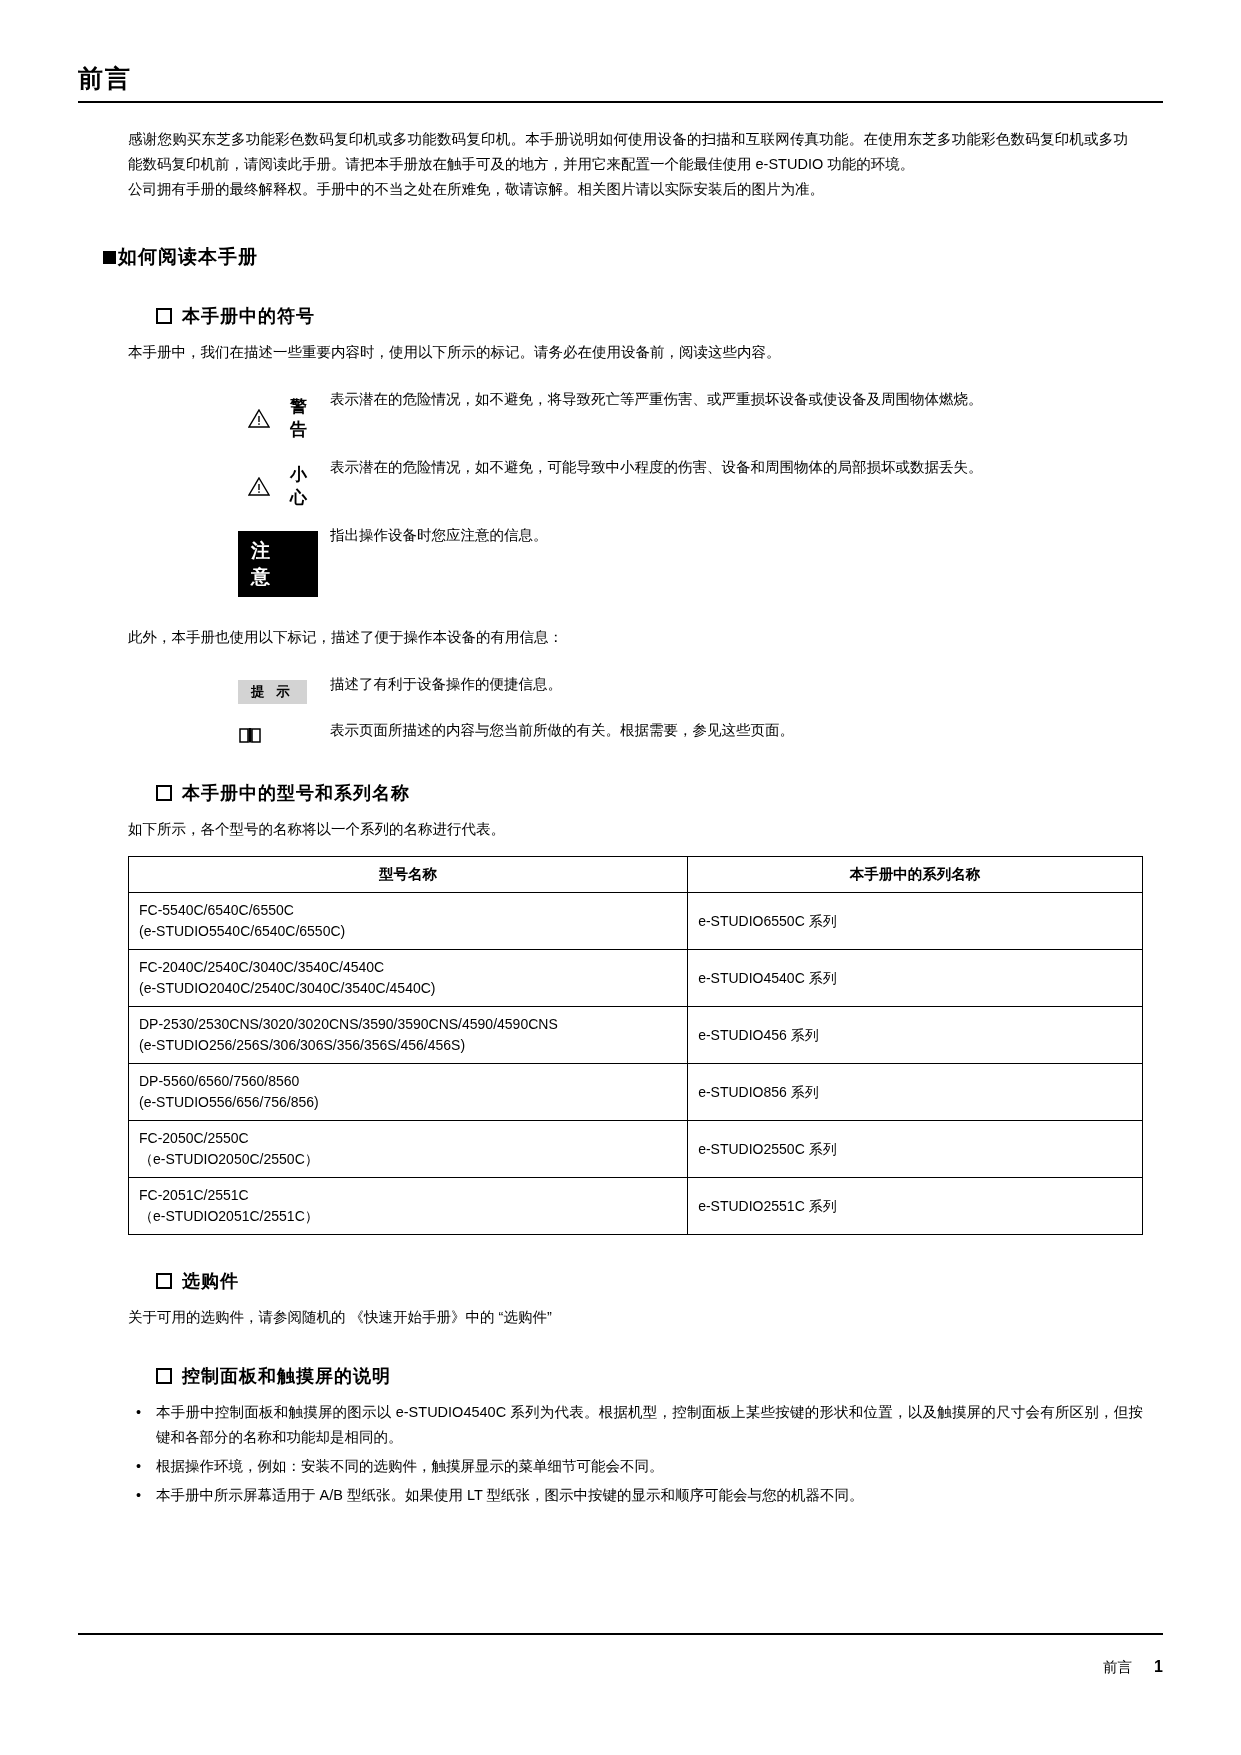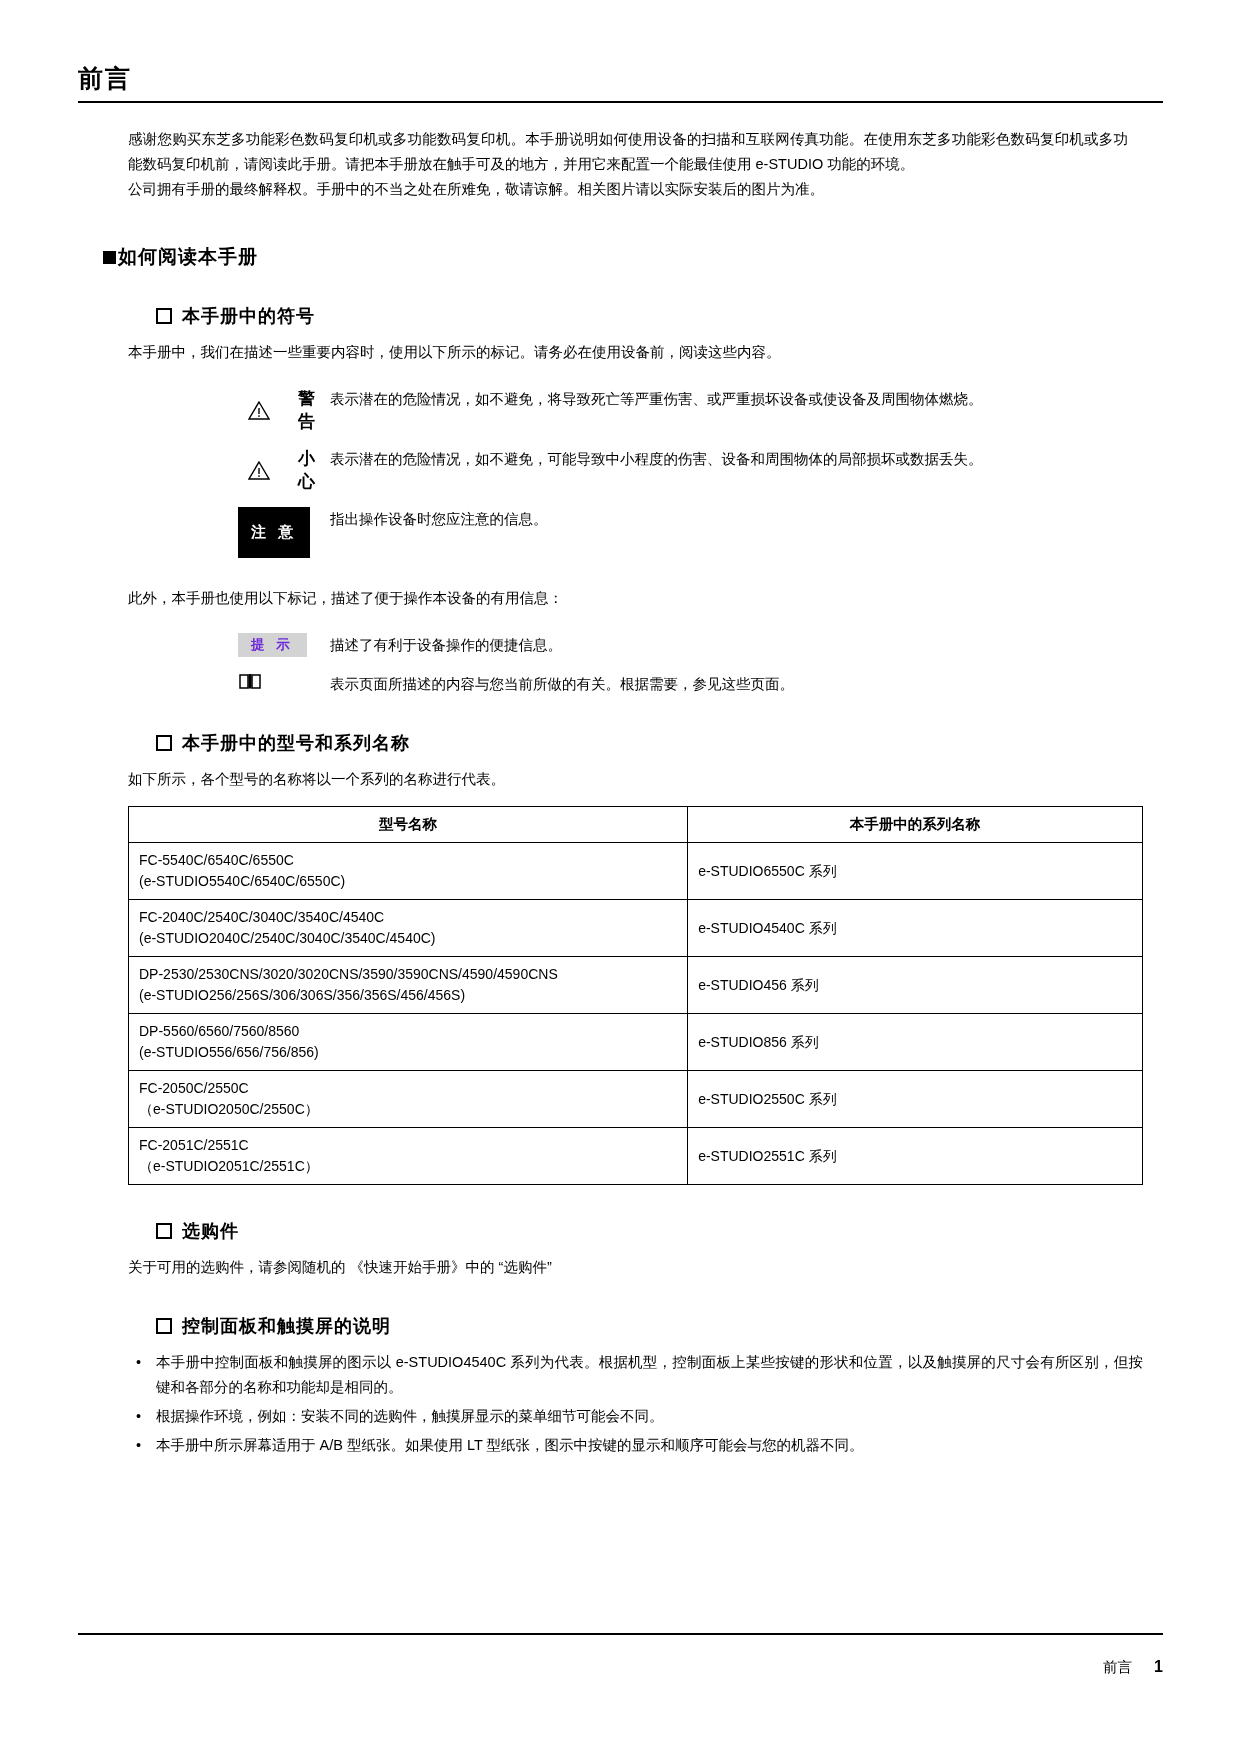--- a/index.html
+++ b/index.html
@@ -94,47 +94,48 @@
   .symbol-row {
     display: flex;
     align-items: flex-start;
     margin-bottom: 14px;
   }
   .symbol-label {
     width: 190px;
     flex: 0 0 190px;
     display: flex;
     align-items: center;
-    gap: 28px;
+    gap: 20px;
     padding-left: 120px;
     box-sizing: border-box;
     font-size: 17px;
     font-weight: bold;
+    margin-top: 8px;
   }
   .tri-svg { display:block; }
   .symbol-text {
     flex: 1;
     font-size: 14.5px;
     line-height: 25px;
     padding-left: 12px;
     text-align: justify;
     text-justify: inter-ideograph;
   }
   .tag-dark {
     background: #000;
     color: #fff;
-    font-size: 15px;
-    padding: 16px 13px;
+    font-size: 19px;
+    padding: 7px 13px;
     letter-spacing: 4px;
     font-weight: bold;
     display: inline-block;
   }
   .tag-grey {
     background: #d3d3d3;
-    color: #6d28d9;
+    color: #000000;
     font-size: 13.5px;
     padding: 3px 13px;
     letter-spacing: 4px;
     font-weight: bold;
     display: inline-block;
   }
   .symbol-label.badge {
     padding-left: 110px;
   }
   .book-icon {

